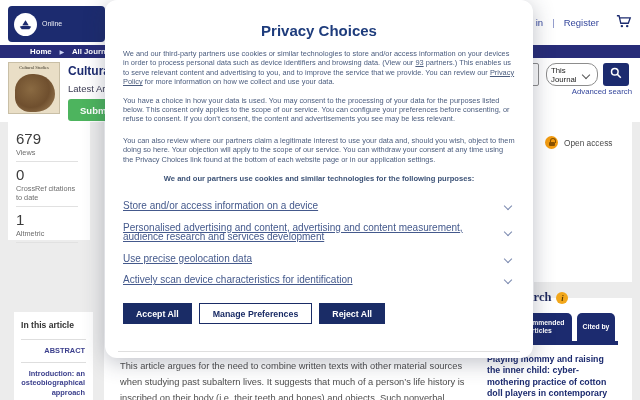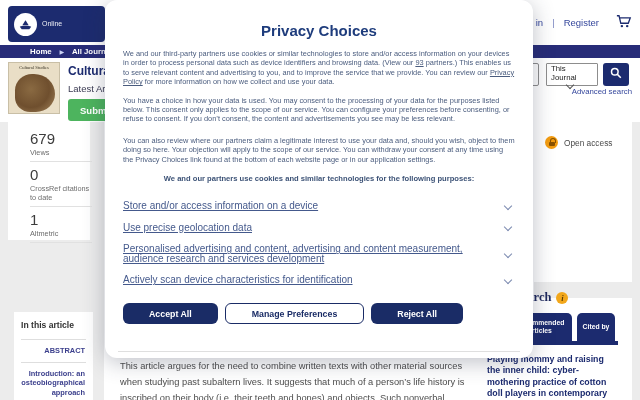--- a/index.html
+++ b/index.html
@@ -54,36 +54,36 @@
     position:absolute; left:68px; top:41px; height:22px; padding:0 12px;
     background:#4db45e; color:#fff; font-size:9.5px; font-weight:bold;
     border:none; border-radius:3px; display:flex; align-items:center; white-space:nowrap;
   }
   .search-input {
     position:absolute; left:449px; top:5px; width:90px; height:23px;
     background:#fff; border:1px solid #8d8d8d; border-radius:2px; font-size:8px; padding:0 5px;
   }
   .scope-select {
     position:absolute; left:546px; top:5px; width:52px; height:23px;
-    background:#fff; border:1px solid #8d8d8d; border-radius:1px;
+    background:#fff; border:1px solid #8d8d8d; border-radius:10px;
     display:flex; align-items:center; justify-content:space-between; padding:0 4px;
-    font-size:7.8px; color:#222;flex-direction:column;
+    font-size:7.8px; color:#222;
   }
   .search-btn {
     position:absolute; left:603px; top:5px; width:26px; height:23px;
     background:#1c2b6f; border:none; border-radius:3px;
     display:flex; align-items:center; justify-content:center;
   }
   .advanced { position:absolute; right:8px; top:29px; font-size:7.8px; color:#35479c; }
   
   .content-bg { position:absolute; left:0; top:122px; width:640px; height:278px; background:#ececec; }
   .panel-main { position:absolute; left:104px; top:122px; width:430px; height:278px; background:#fff; }
   .panel-right { position:absolute; left:534px; top:122px; width:98px; height:160px; background:#fff; }
   
-  .metrics { position:absolute; left:8px; top:122px; width:82px; height:118px; background:#fff; padding:8px 0 0 22px; }
+  .metrics { position:absolute; left:8px; top:122px; width:82px; height:118px; background:#fff; padding:8px 0 0 8px; }
   .metric .val { font-size:15px; color:#3c3c3c; line-height:17px; }
   .metric .lab { font-size:7.3px; color:#6d6d6d; line-height:9px; margin:1px 0 4px; width:62px; }
   .metric .rule { width:62px; border-top:1px solid #e1e1e1; margin-bottom:4px; }
   
   .oa { position:absolute; left:545px; top:136px; display:flex; align-items:center; gap:6px; }
   .oa-icon {
     width:13px; height:13px; border-radius:50%; background:#f49c10; position:relative; flex:0 0 auto;
   }
   .oa-icon:before {
     content:""; position:absolute; left:3.5px; top:5.5px; width:6px; height:4.5px;
@@ -147,21 +147,21 @@
   .purpose-row {
     display:flex; align-items:center; justify-content:space-between; padding:6px 0;
   }
   .purpose-row .ptext { font-size:10px; color:#44598c; line-height:9.6px; width:356px;text-decoration:underline; }
   .chev-down {
     width:6px; height:6px; border-right:1.4px solid #7c8bb0; border-bottom:1.4px solid #7c8bb0;
     transform:rotate(45deg); margin-right:4px; flex:0 0 auto;
   }
   .modal-buttons { display:flex; align-items:center; gap:7px; margin-top:12px; }
   .pill {
-    height:21px; border-radius:6px; padding:0 26px; font-size:8.8px; font-weight:bold;
+    height:21px; border-radius:0; padding:0 13px; font-size:8.8px; font-weight:bold;
     display:flex; align-items:center; justify-content:center; white-space:nowrap;
   }
   .pill.solid { background:#1a2c66; color:#fff; border:none; }
   .pill.outline { background:#fff; color:#1a2c66; border:1.2px solid #1a2c66; }
   .modal-divider { position:absolute; left:13px; right:13px; bottom:6px; border-top:1px solid #dfdfdf; }
 </style>
 </head>
 <body>
 
 <div class="screen">
@@ -279,25 +279,25 @@
     <p class="p1"><span>We and our third-party partners use cookies or similar technologies to store and/or access information on your devices in order to process personal data such as device identifiers and browsing data. (View our </span><span class="mlink">93</span><span> partners.) This enables us to serve relevant content and advertising to you, and to improve the service that we provide. You can review our </span><span class="mlink">Privacy Policy</span><span> for more information on how we collect and use your data.</span></p>
     <p class="p2">You have a choice in how your data is used. You may consent to the processing of your data for the purposes listed below. This consent only applies to the scope of our service. You can configure your preferences before consenting, or refuse to consent. If you don’t consent, the content and advertisements you see may be less relevant.</p>
     <p class="p3">You can also review where our partners claim a legitimate interest to use your data and, should you wish, object to them doing so here. Your objection will apply to the scope of our service. You can withdraw your consent at any time using the Privacy Choices link found at the bottom of each website page or in our application settings.</p>
     <div class="purposes-heading">We and our partners use cookies and similar technologies for the following purposes:</div>
 
     <div class="purpose-row">
       <span class="ptext">Store and/or access information on a device</span>
       <span class="chev-down"></span>
     </div>
     <div class="purpose-row">
+      <span class="ptext">Personalised advertising and content, advertising and content measurement, audience research and services development</span>
+      <span class="chev-down"></span>
+    </div>
+    <div class="purpose-row">
       <span class="ptext">Use precise geolocation data</span>
-      <span class="chev-down"></span>
-    </div>
-    <div class="purpose-row">
-      <span class="ptext">Personalised advertising and content, advertising and content measurement, audience research and services development</span>
       <span class="chev-down"></span>
     </div>
     <div class="purpose-row">
       <span class="ptext">Actively scan device characteristics for identification</span>
       <span class="chev-down"></span>
     </div>
 
     <div class="modal-buttons">
       <button class="pill solid">Accept All</button>
       <button class="pill outline">Manage Preferences</button>

